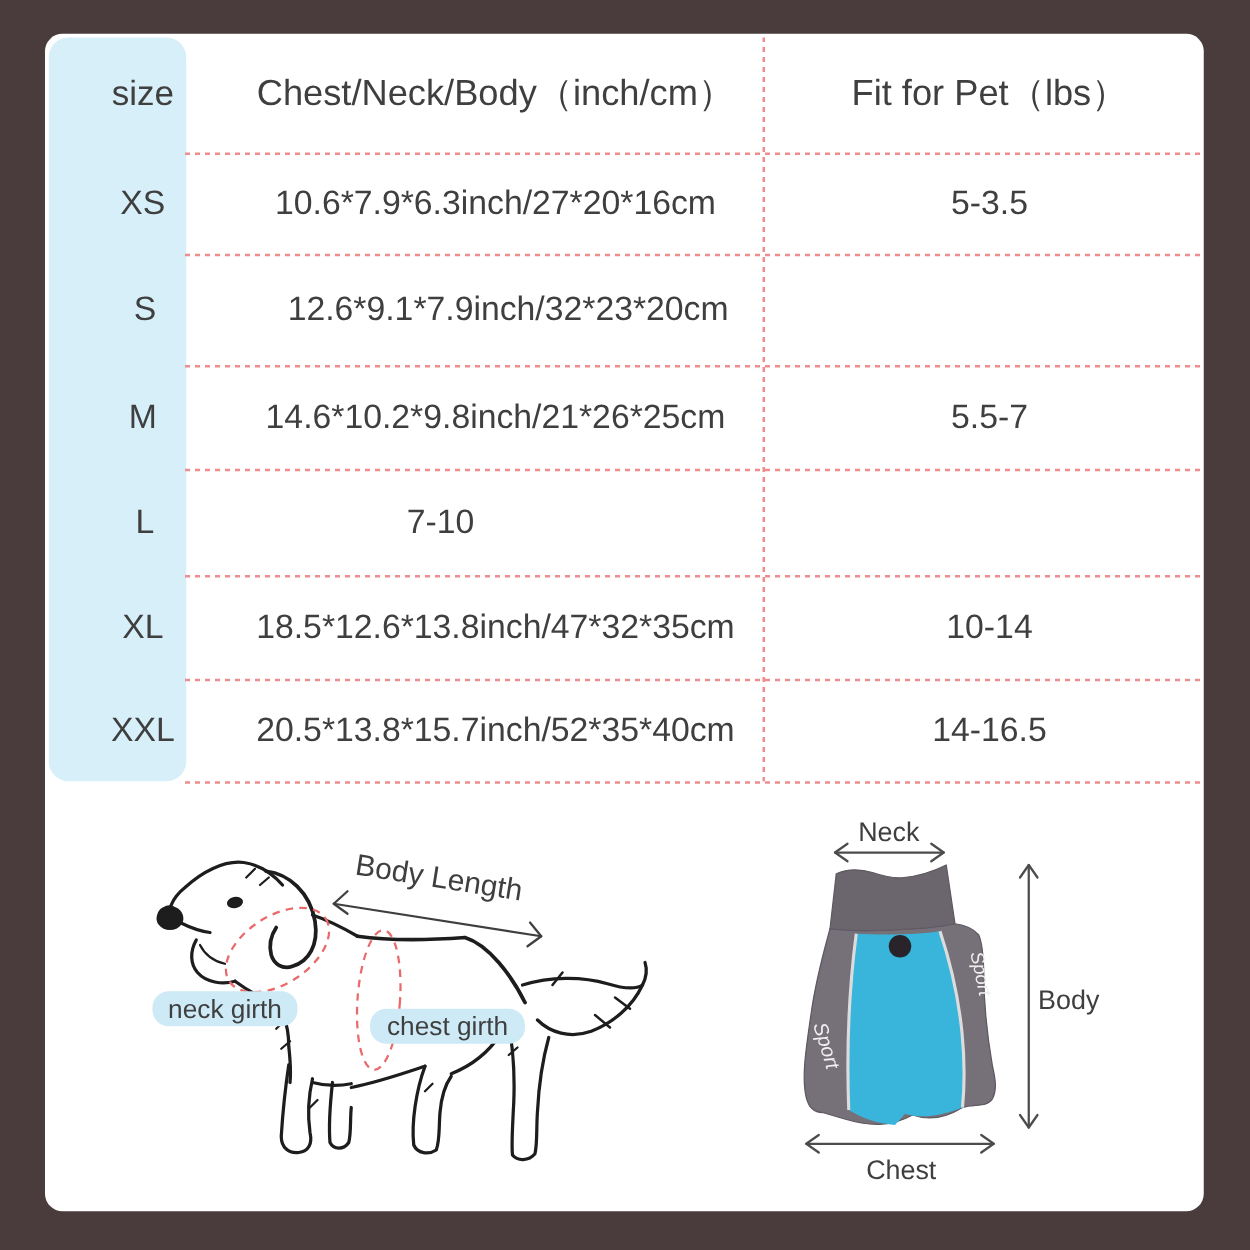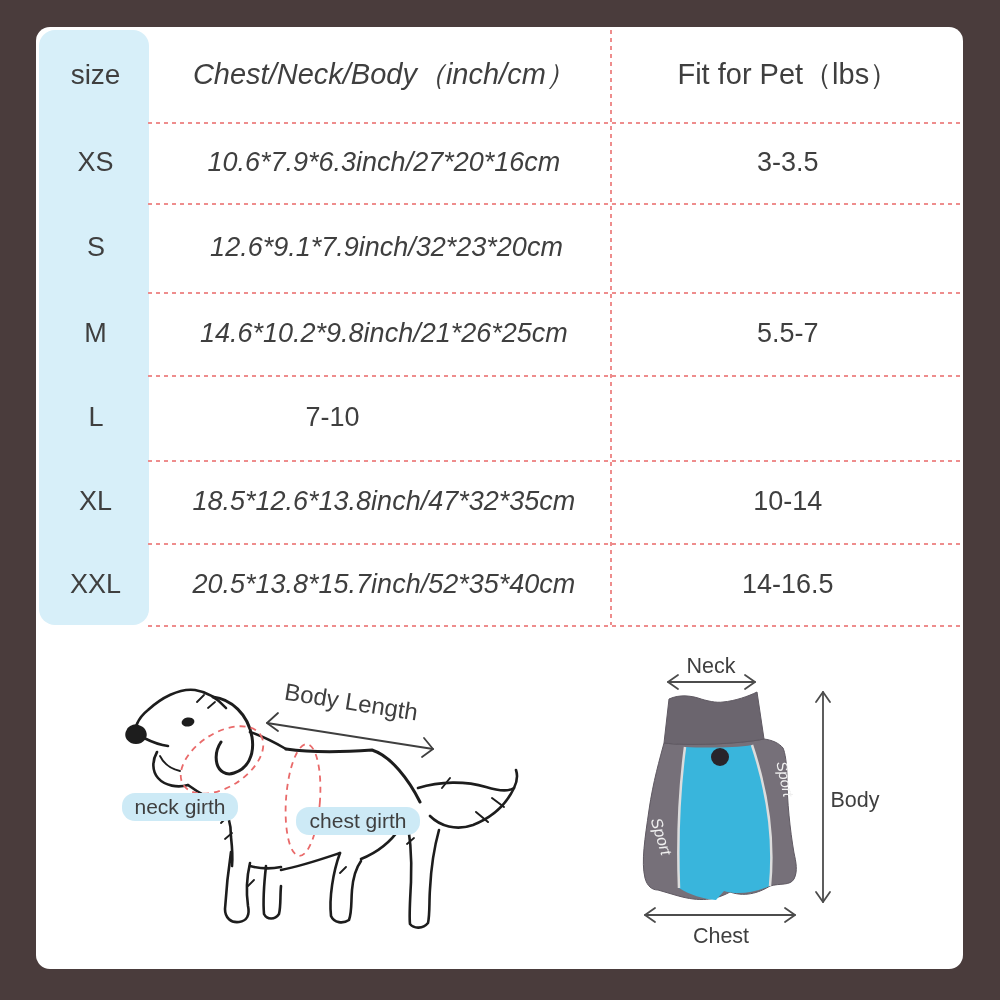--- a/index.html
+++ b/index.html
@@ -25,22 +25,22 @@
   .hline{
     position:absolute;left:112px;width:815px;height:2px;
     background:repeating-linear-gradient(to right,#ee8d8d 0,#ee8d8d 4px,transparent 4px,transparent 8px);
   }
   .trow{
     position:absolute;left:0;width:927px;
     display:flex;align-items:stretch;
     color:#3f3f3f;
   }
   .cell{display:flex;align-items:center;justify-content:center;}
-  .c-size{width:120px;font-size:27px;}
-  .c-mid{width:461px;font-size:27px;font-style:italic;}
+  .c-size{width:120px;font-size:27px;padding-left:20px;}
+  .c-mid{width:461px;font-size:27px;}
   .c-right{width:353px;font-size:27px;}
   .hdr .c-size{font-size:28px;}
   .hdr .c-mid,.hdr .c-right{font-size:29px;}
   svg text{font-family:"Liberation Sans", sans-serif;}
   .sketch{position:absolute;}
 </style>
 </head>
 <body>
 
 <div class="panel">
@@ -58,21 +58,21 @@
 
     <div class="trow hdr" style="top:0;height:95px">
       <div class="cell c-size">size</div>
       <div class="cell c-mid">Chest/Neck/Body（inch/cm）</div>
       <div class="cell c-right">Fit for Pet（lbs）</div>
     </div>
 
     <div class="trow" style="top:95px;height:81px">
       <div class="cell c-size">XS</div>
       <div class="cell c-mid">10.6*7.9*6.3inch/27*20*16cm</div>
-      <div class="cell c-right">3-3.5</div>
+      <div class="cell c-right">5-3.5</div>
     </div>
     <div class="trow" style="top:176px;height:89px">
       <div class="cell c-size">S</div>
       <div class="cell c-mid">12.6*9.1*7.9inch/32*23*20cm</div>
     </div>
     <div class="trow" style="top:265px;height:83px">
       <div class="cell c-size">M</div>
       <div class="cell c-mid">14.6*10.2*9.8inch/21*26*25cm</div>
       <div class="cell c-right">5.5-7</div>
     </div>

